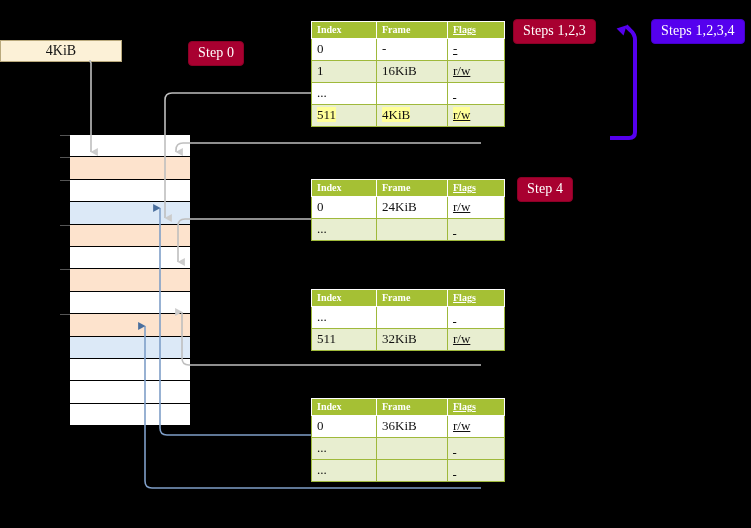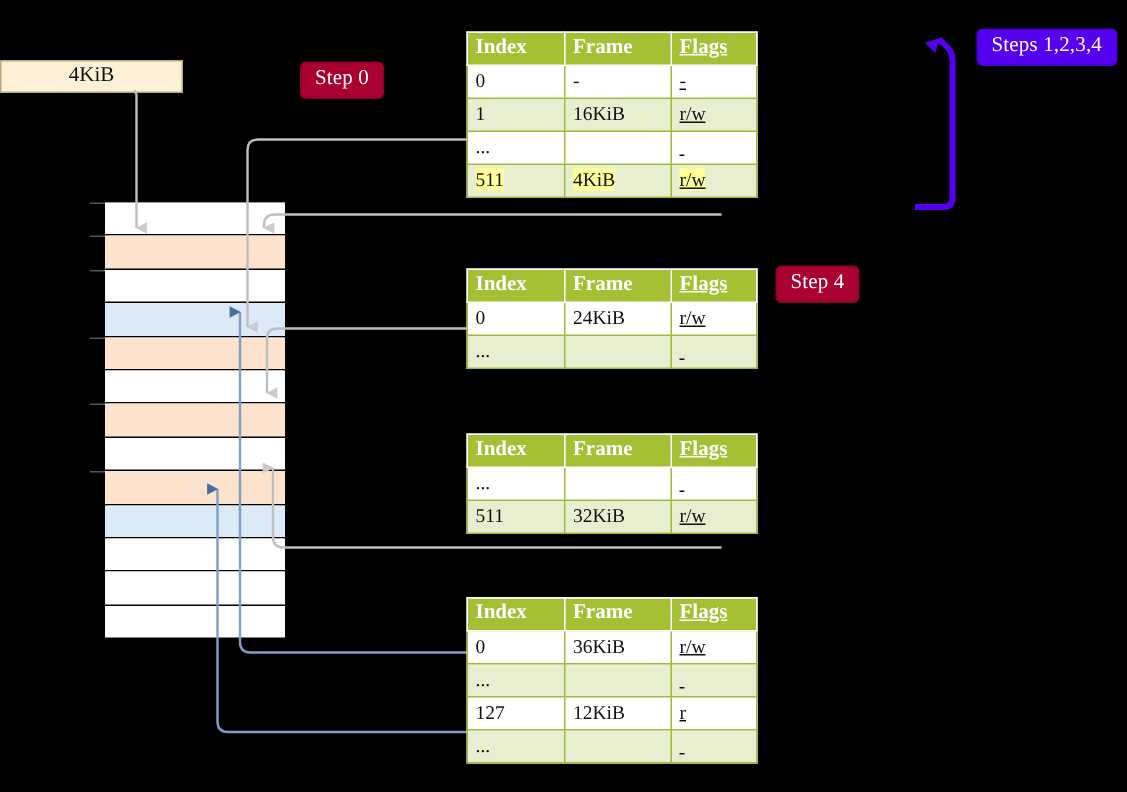--- a/index.html
+++ b/index.html
@@ -23,21 +23,21 @@
   .memcol{position:absolute;border:1px solid #000;box-sizing:border-box;background:#fff;}
   .memrow{position:absolute;left:0;box-sizing:border-box;
           border-bottom:1px solid #000;}
   .memrow.last{border-bottom:none;}
   .tick{position:absolute;height:1px;background:#555;}
 
   
   table.pt{position:absolute;border-collapse:collapse;background:#ffffff;
            font-family:"Liberation Serif",serif;font-size:13px;
            border:1px solid #9fb93b;}
-  table.pt th{background:#a5c034;color:#ffffff;font-weight:bold;font-size:14px;
+  table.pt th{background:#a5c034;color:#ffffff;font-weight:bold;font-size:10px;
               text-align:left;padding:2px 5px 3px 5px;border:1px solid #ffffff;}
   table.pt td{color:#111;padding:2px 5px 3px 5px;border:1px solid #9fb93b;
               height:14px;vertical-align:top;}
   table.pt tr.odd td{background:#ffffff;}
   table.pt tr.even td{background:#e8eed0;}
   table.pt td.hl span{background:#ffff99;}
   .col-index{width:54px;}
   .col-frame{width:60px;}
   .col-flags{width:46px;text-decoration:underline;}
 
@@ -103,25 +103,28 @@
 
     <path d="M 481,365 L 189,365 Q 182,365 182,358 L 182,312" fill="none" stroke="#bfbfbf" stroke-width="1.6" marker-end="url(#ahGrayUp)"></path>
 
     <path d="M 481,435 L 167,435 Q 160,435 160,428 L 160,208" fill="none" stroke="#7f9fc8" stroke-width="1.6" marker-end="url(#ahBlueUp)"></path>
 
     <path d="M 481,488 L 152,488 Q 145,488 145,481 L 145,326" fill="none" stroke="#7f9fc8" stroke-width="1.6" marker-end="url(#ahBlueUp)"></path>
 
     <path d="M 610,138 L 629,138 Q 635,138 635,132 L 635,40 Q 635,34 630,30 L 626,26" fill="none" stroke="#5500ee" stroke-width="4" stroke-linecap="butt" marker-end="url(#ahPurple)"></path>
   </svg>
 
-  <div class="badge red" style="left:188px;top:41px;margin-left:12px;">
+  <div class="badge red" style="left:188px;top:41px;">
     <span>Step 0</span>
   </div>
   <div class="badge red" style="left:517px;top:158px;margin-top:19px;">
     <span>Step 4</span>
+  </div>
+  <div class="badge red" style="left:513px;top:19px;">
+    <span>Steps 1,2,3</span>
   </div>
   <div class="badge blue" style="left:651px;top:19px;">
     <span>Steps 1,2,3,4</span>
   </div>
 
   <div id="tables-host">
       <table class="pt" style="left: 311px; top: 21px;">
         <thead>
           <tr>
             <th class="col-index">Index</th>
@@ -206,25 +209,20 @@
           <tr class="odd">
             <td class="col-index">0</td>
             <td class="col-frame">36KiB</td>
             <td class="col-flags">r/w</td>
           </tr>
           <tr class="even">
             <td class="col-index">...</td>
             <td class="col-frame">&nbsp;</td>
             <td class="col-flags">&nbsp;</td>
           </tr>
-          <tr class="odd">
-            <td class="col-index">127</td>
-            <td class="col-frame">12KiB</td>
-            <td class="col-flags">r</td>
-          </tr>
           <tr class="even">
             <td class="col-index">...</td>
             <td class="col-frame">&nbsp;</td>
             <td class="col-flags">&nbsp;</td>
           </tr>
         </tbody>
       </table>
     </div>
 
 </div>

